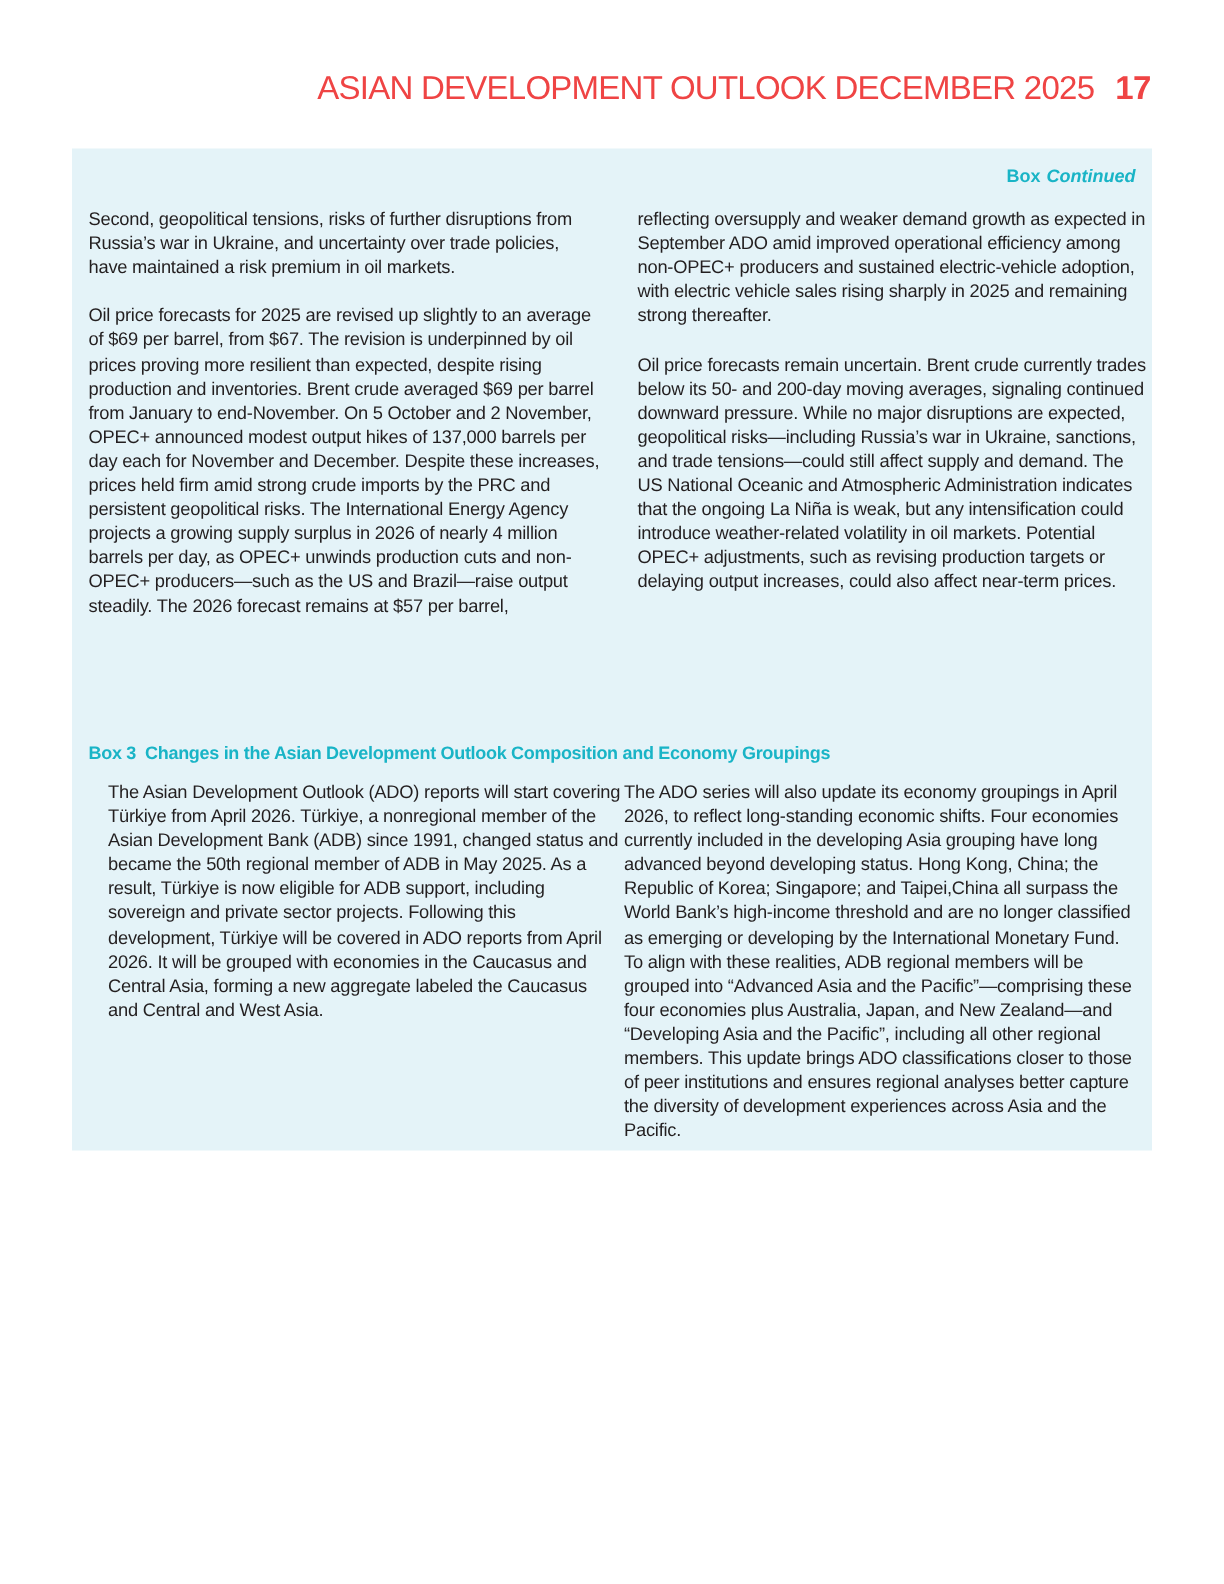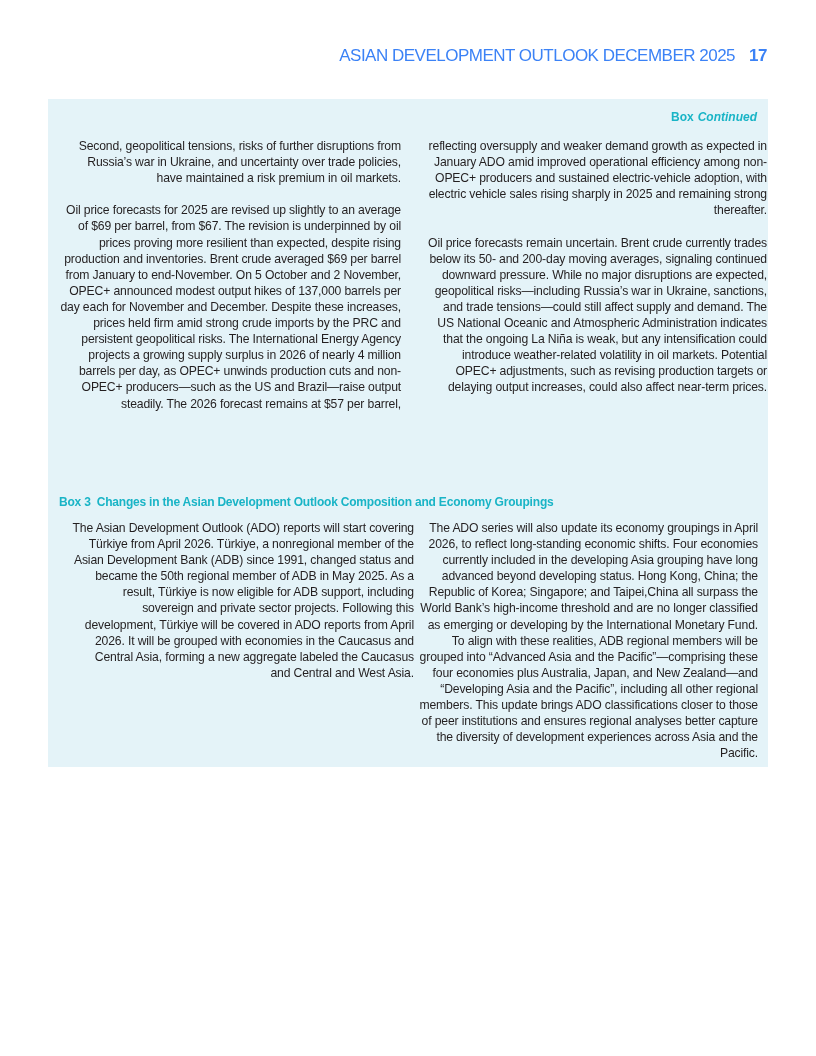--- a/index.html
+++ b/index.html
@@ -1,30 +1,30 @@
 <!DOCTYPE html>
 <html><head>
   <meta charset="utf-8">
   <style>
     html, body { margin: 0; padding: 0; background: #ffffff; }
     body { width: 816px; height: 1056px; position: relative; overflow: hidden;
       font-family: "Liberation Sans", "DejaVu Sans", sans-serif; color: #231f20; }
-    .running-head { position: absolute; top: 46px; right: 49px; font-size: 17px; color: #3b82f6;
+    .running-head { position: absolute; top: 46px; right: 49px; font-size: 22px; color: #ef4444;
       letter-spacing: -0.5px; white-space: nowrap; }
     .running-head .title { font-weight: normal; }
     .running-head .pageno { font-weight: bold; margin-left: 14px; }
     .box { position: absolute; left: 48px; width: 720px; background: #e4f3f8; box-sizing: border-box; }
     .box1 { top: 99px; height: 407px; }
     .box2 { top: 484px; height: 283px; }
     .box-tag { position: absolute; top: 11px; right: 11px; font-size: 12px; color: #19b4c6; }
     .box-tag .b { font-weight: bold; }
     .box-tag .i { font-style: italic; font-weight: bold; margin-left: 4px; }
     .box-title { position: absolute; top: 11px; left: 11px; font-size: 12px; color: #19b4c6; font-weight: bold; letter-spacing: -0.2px; white-space: nowrap; }
     .box-title .num { font-weight: 900; margin-right: 6px; }
-    .col { position: absolute; width: 342px; font-size: 12.2px; line-height: 16.1px; letter-spacing: -0.15px; color: #231f20; text-align: right; }
+    .col { position: absolute; width: 342px; font-size: 12.2px; line-height: 16.1px; letter-spacing: -0.15px; color: #231f20; }
     .col p { margin: 0 0 16.1px 0; }
     .col b { font-weight: normal; }
     .box1 .col.left { left: 11px; top: 39px; }
     .box1 .col.right { left: 377px; top: 39px; }
     .box2 .col.left { left: 24px; top: 36px; }
     .box2 .col.right { left: 368px; top: 36px; }
   </style>
 </head>
 <body>
 
@@ -34,21 +34,21 @@
 
 <div class="box box1">
   <div class="box-tag">
     <span class="b">Box</span><span class="i">Continued</span>
   </div>
   <div class="col left">
     <p><b></b><span>Second, geopolitical tensions, risks of further disruptions from Russia’s war in Ukraine, and uncertainty over trade policies, have maintained a risk premium in oil markets.</span></p>
     <p><b>Oil price forecasts for 2025 are revised up slightly to an average of $69 per barrel, from $67.</b><span> The revision is underpinned by oil prices proving more resilient than expected, despite rising production and inventories. Brent crude averaged $69 per barrel from January to end-November. On 5 October and 2 November, OPEC+ announced modest output hikes of 137,000 barrels per day each for November and December. Despite these increases, prices held firm amid strong crude imports by the PRC and persistent geopolitical risks. The International Energy Agency projects a growing supply surplus in 2026 of nearly 4 million barrels per day, as OPEC+ unwinds production cuts and non-OPEC+ producers—such as the US and Brazil—raise output steadily. The 2026 forecast remains at $57 per barrel,</span></p>
   </div>
   <div class="col right">
-    <p><b></b><span>reflecting oversupply and weaker demand growth as expected in January ADO amid improved operational efficiency among non-OPEC+ producers and sustained electric-vehicle adoption, with electric vehicle sales rising sharply in 2025 and remaining strong thereafter.</span></p>
+    <p><b></b><span>reflecting oversupply and weaker demand growth as expected in September ADO amid improved operational efficiency among non-OPEC+ producers and sustained electric-vehicle adoption, with electric vehicle sales rising sharply in 2025 and remaining strong thereafter.</span></p>
     <p><b>Oil price forecasts remain uncertain.</b><span> Brent crude currently trades below its 50- and 200-day moving averages, signaling continued downward pressure. While no major disruptions are expected, geopolitical risks—including Russia’s war in Ukraine, sanctions, and trade tensions—could still affect supply and demand. The US National Oceanic and Atmospheric Administration indicates that the ongoing La Niña is weak, but any intensification could introduce weather-related volatility in oil markets. Potential OPEC+ adjustments, such as revising production targets or delaying output increases, could also affect near-term prices.</span></p>
   </div>
 </div>
 
 <div class="box box2">
   <div class="box-title">
     <span class="num">Box 3</span><span>Changes in the Asian Development Outlook Composition and Economy Groupings</span>
   </div>
   <div class="col left">
     <p><b>The Asian Development Outlook (ADO) reports will start covering Türkiye from April 2026.</b><span> Türkiye, a nonregional member of the Asian Development Bank (ADB) since 1991, changed status and became the 50th regional member of ADB in May 2025. As a result, Türkiye is now eligible for ADB support, including sovereign and private sector projects. Following this development, Türkiye will be covered in ADO reports from April 2026. It will be grouped with economies in the Caucasus and Central Asia, forming a new aggregate labeled the Caucasus and Central and West Asia.</span></p>

